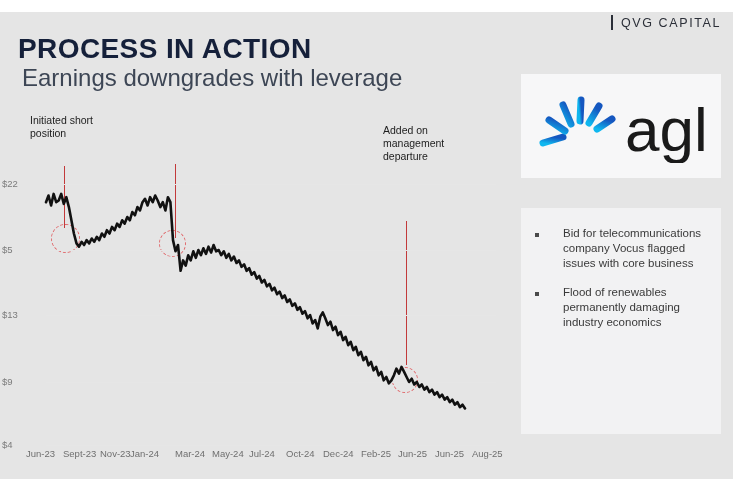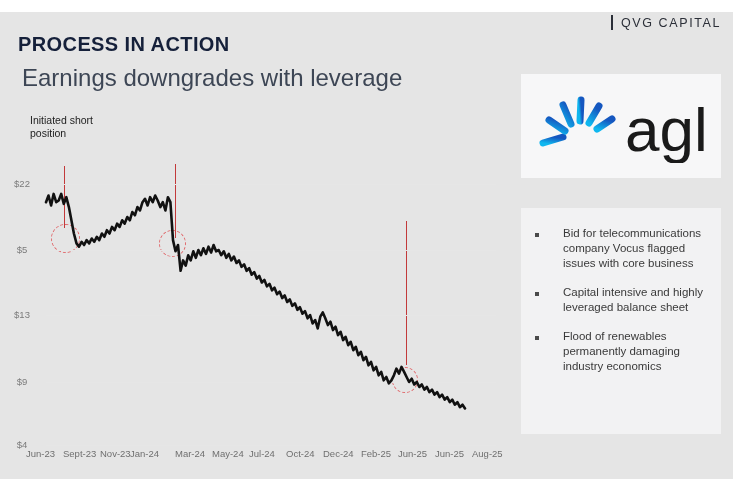--- a/index.html
+++ b/index.html
@@ -25,21 +25,21 @@
     width: 2px; height: 15px; background: #2b2f38;
   }
   .brand-name {
     font-size: 12.5px; letter-spacing: 1.6px;
     color: #2b2f38; font-weight: 400;
     font-family: "Liberation Sans", sans-serif;
   }
 
   .page-title {
     position: absolute; left: 18px; top: 21px;
-    font-size: 20px; font-weight: bold;
+    font-size: 28px; font-weight: bold;
     letter-spacing: 0.4px;
     color: #15203a;
     font-family: "Liberation Sans", sans-serif;
   }
   .page-subtitle {
     position: absolute; left: 22px; top: 52px;
     font-size: 24px; font-weight: 400;
     color: #3d4655;
     font-family: Liberation Sans, sans-serif;
   }
@@ -70,21 +70,21 @@
     border: 1.4px dashed #e0696c;
     border-radius: 50%;
     background: transparent;
   }
   .hl-circle.c1 { left: 51px;  top: 212px; width: 29px; height: 29px; }
   .hl-circle.c2 { left: 159px; top: 218px; width: 27px; height: 27px; }
   .hl-circle.c3 { left: 392px; top: 355px; width: 26px; height: 26px; }
   .ylabel {
     position: absolute;
     right: 0; width: 40px;
-    text-align: center;
+    text-align: left;
     font-size: 9.5px;
     color: #7b7b7b;
     font-family: "Liberation Sans", sans-serif;
   }
   .ylabel-wrap { position: absolute; left: 0; top: 150px; width: 42px; height: 300px; }
   .gridline {
     position: absolute;
     left: 46px; width: 450px;
     height: 1px;
     background: #e6e6e6;
@@ -141,20 +141,21 @@
 
   <div class="brand">
     <div class="brand-rule"></div>
     <div class="brand-name">QVG CAPITAL</div>
   </div>
 
   <div class="page-title">PROCESS IN ACTION</div>
   <div class="page-subtitle">Earnings downgrades with leverage</div>
 
   <div class="annot a1">Initiated short position</div>
+  <div class="annot a3">Added on management departure</div>
 
   <div class="vline v1"></div>
   <div class="vline v2"></div>
   <div class="vline v3"></div>
 
   <div class="hl-circle c1"></div>
   <div class="hl-circle c2"></div>
   <div class="hl-circle c3"></div>
 
   <div class="ylabel-wrap">
@@ -210,21 +211,17 @@
     </svg>
   </div>
 
   <div class="bullets-box">
     <div class="bullet">
       <div class="bullet-marker"></div>
       <div class="bullet-text">Bid for telecommunications company Vocus flagged issues with core business</div>
     </div>
     <div class="bullet">
       <div class="bullet-marker"></div>
-      <div class="bullet-text">Capital intensive and highly leveraged balance sheet</div>
-    </div>
-    <div class="bullet">
-      <div class="bullet-marker"></div>
       <div class="bullet-text">Flood of renewables permanently damaging industry economics</div>
     </div>
   </div>
 
 </div>
 
 </body></html>

